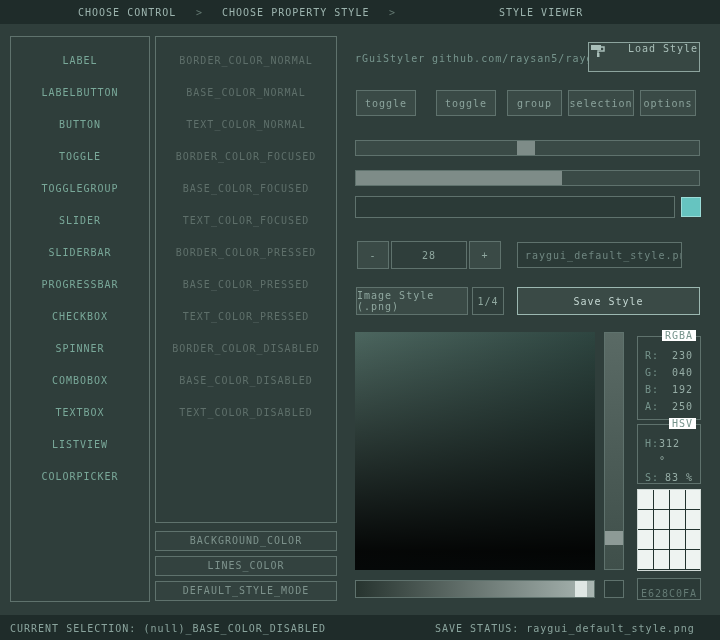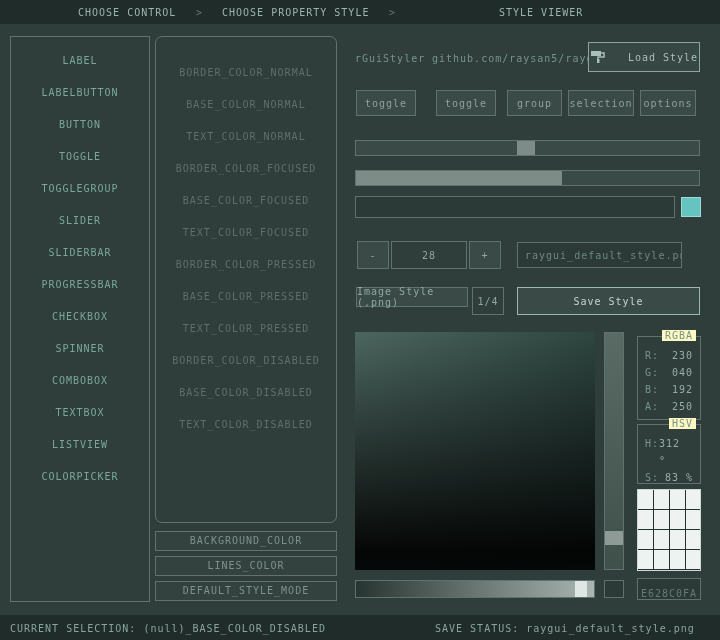--- a/index.html
+++ b/index.html
@@ -12,34 +12,34 @@
   
   .topbar { position:absolute; left:0; top:0; width:720px; height:24px; background:#1f2c2a; }
   .tb { position:absolute; top:7px; color:#9cb4ae; white-space:nowrap;margin-left:44px; }
   .tb.sep { color:#647972; }
   .statusbar { position:absolute; left:0; top:615px; width:720px; height:25px; background:#1f2c2a; }
   .sb { position:absolute; top:8px; color:#8aa49d; white-space:nowrap; }
 
   
   .panel { position:absolute; border:1px solid #5f726d; background:#2f3e3b; }
   .left-panel { left:10px; top:36px; width:140px; height:566px; padding-top:8px; }
-  .prop-panel { left:155px; top:36px; width:182px; height:487px; padding-top:20px;border-radius:7px; }
+  .prop-panel { left:155px; top:36px; width:182px; height:487px; padding-top:8px; }
   .list-item { height:32px; line-height:32px; text-align:center; white-space:nowrap; overflow:hidden; }
   .control { color:#79a899; }
   .prop { color:#5e6f6a; }
 
   .global-btn { position:absolute; left:155px; width:182px; height:20px; line-height:18px;
                 text-align:center; border:1px solid #5f726d; background:#33423f; color:#7d928c; }
 
   
   .brand { position:absolute; left:355px; top:53px; color:#76948c; }
   .repo  { position:absolute; left:432px; top:53px; color:#76948c; }
   .load-btn { position:absolute; left:588px; top:42px; width:112px; height:30px;
               border:1px solid #8da49e; background:#374743; color:#a9bfb9;
-              display:flex; align-items:center; justify-content:center; gap:22px; }
+              display:flex; align-items:flex-start; justify-content:center; gap:22px; }
 
   .toggle-btn { position:absolute; top:90px; height:26px; border:1px solid #5f726d; background:#3a4a46;
                 color:#8ba39c; display:flex; align-items:center; justify-content:center; }
 
   
   .slider { position:absolute; left:355px; top:140px; width:345px; height:16px;
             border:1px solid #5f726d; background:#3a4a46; }
   .slider-handle { position:absolute; top:0; height:100%; width:18px; background:#7e8c88; }
   .progress { position:absolute; left:355px; top:170px; width:345px; height:16px;
               border:1px solid #5f726d; background:#3a4a46; }
@@ -53,35 +53,35 @@
 
   .btn { position:absolute; border:1px solid #5f726d; background:#3a4a46; color:#8fa79f;
          display:flex; align-items:center; justify-content:center; }
   .valbox { position:absolute; border:1px solid #5f726d; background:#2f3e3b; color:#8fa79f;
             display:flex; align-items:center; justify-content:center; }
   .spin-minus { left:357px; top:241px; width:32px; height:28px; }
   .spin-value { left:391px; top:241px; width:76px; height:28px; }
   .spin-plus  { left:469px; top:241px; width:32px; height:28px; }
   .filename-box { left:517px; top:242px; width:165px; height:26px; color:#6f8680; }
 
-  .image-style-btn { left:356px; top:287px; width:112px; height:20px; }
+  .image-style-btn { left:356px; top:287px; width:112px; height:28px; }
   .page-box { left:472px; top:287px; width:32px; height:28px; }
   .save-btn { left:517px; top:287px; width:183px; height:28px; border:1px solid #9cb8b1; color:#c3d6d1; }
 
   
   .color-square { position:absolute; left:355px; top:332px; width:240px; height:238px;
     background:
       linear-gradient(to bottom, rgba(0,0,0,0) 0%, rgba(0,0,0,0.93) 92%, #050808 100%),
       linear-gradient(to right, #4c665f 0%, #2e4540 100%); }
   .hue-slider { position:absolute; left:604px; top:332px; width:20px; height:238px;
                 border:1px solid #5f726d; background:linear-gradient(to bottom,#5a6a65,#3f4f4a); }
   .hue-handle { position:absolute; left:0; width:100%; height:14px; background:#8d9a96; }
 
   .legend-box { position:absolute; left:637px; width:64px; border:1px solid #5f726d; background:#2f3e3b; }
-  .legend { position:absolute; top:-7px; right:4px; background:#fef9c3; padding:0 3px; color:#76948c; }
+  .legend { position:absolute; top:-7px; right:4px; background:#ffffff; padding:0 3px; color:#76948c; }
   .rgba-box { top:336px; height:84px; padding-top:10px; }
   .hsv-box  { top:424px; height:60px; padding-top:10px; }
   .kv { display:flex; justify-content:space-between; padding:0 7px; line-height:17px; }
   .kv .k { color:#76948c; } .kv .v { color:#96ada6; }
 
   .palette { position:absolute; left:637px; top:489px; width:64px; height:82px;
     border:1px solid #cfd8d5; background-color:#eef3f1;
     background-image:
       repeating-linear-gradient(to right, transparent 0 15px, #22322f 15px 16px),
       repeating-linear-gradient(to bottom, transparent 0 19px, #22322f 19px 20px); }

